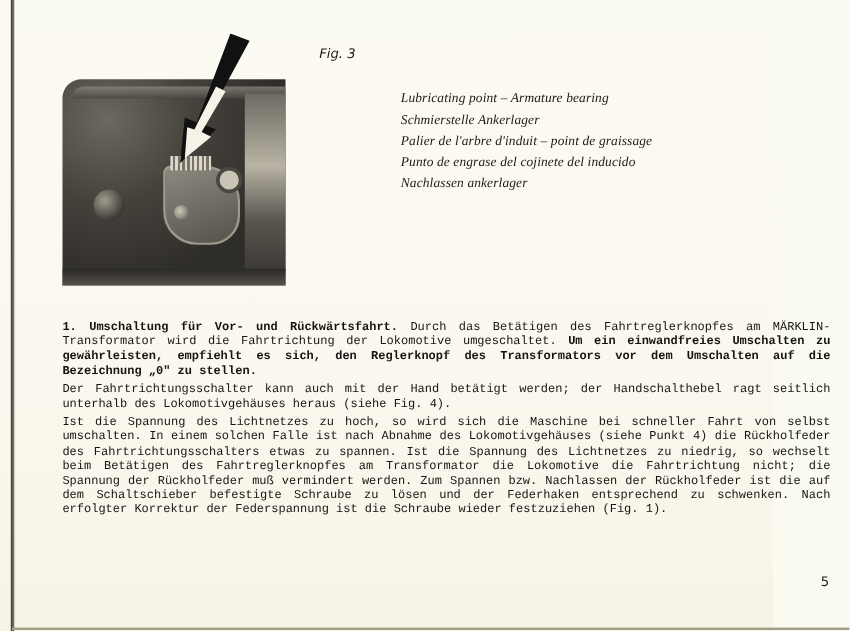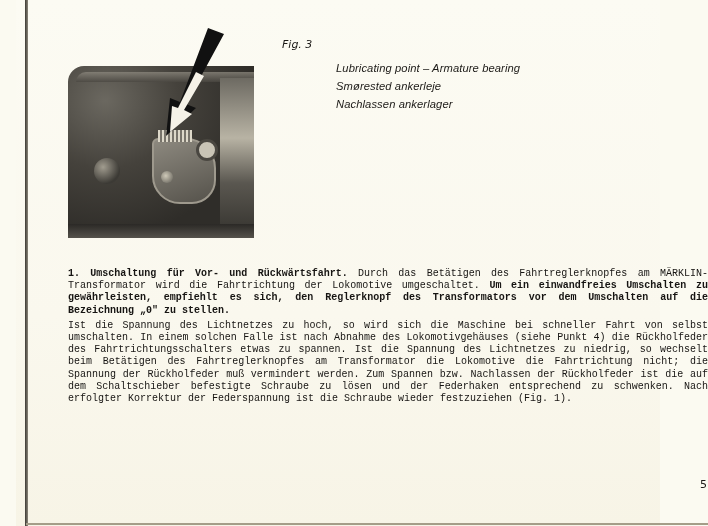--- a/index.html
+++ b/index.html
@@ -4,21 +4,21 @@
 <style>
   html, body { margin: 0; padding: 0; }
   body {
     width: 708px; height: 526px; overflow: hidden;
     background: #fbfaf1;
     font-family: "DejaVu Sans", sans-serif;
     color: #161412;
     position: relative;
   }
   .page {
-    position: absolute; left: 16px; top: 0; width: 644px; height: 526px;
+    position: absolute; left: 0; top: 0; width: 644px; height: 526px;
     background: linear-gradient(180deg, #fcfbf3 0%, #faf8ee 60%, #f7f4e6 100%);
   }
   .left-edge {
     position: absolute; left: 9px; top: 0; width: 3px; height: 526px;
     background: linear-gradient(90deg, #3b3832, #8c877b);
   }
   .bottom-edge {
     position: absolute; left: 10px; bottom: 1px; width: 698px; height: 2px;
     background: #a49d88;
   }
@@ -70,23 +70,23 @@
   .arrow {
     position: absolute; left: 130px; top: 28px; width: 80px; height: 110px;
   }
   
   .fig-label {
     position: absolute; left: 266px; top: 38px;
     font-family: "DejaVu Sans", sans-serif; font-style: italic;
     font-size: 11px; color: #1b1916;
   }
   .caption {
-    position: absolute; left: 318px; top: 58px; margin: 2px; padding: 0;
+    position: absolute; left: 318px; top: 58px; margin: 16px; padding: 0;
     list-style: none;
-    font-family: Liberation Sans, sans-serif; font-style: italic;
+    font-family: Liberation Serif, serif; font-style: italic;
     font-size: 11.2px; line-height: 17.8px; color: #1b1916;
     letter-spacing: 0.1px;
   }
   
   .body-text {
     position: absolute; left: 52px; top: 268px; width: 640px;
     font-family: Liberation Mono, monospace;
     font-size: 10px; line-height: 12.2px; color: #161412;
     text-align: justify;
   }
@@ -118,25 +118,28 @@
 
   <svg class="arrow" viewBox="0 0 80 110">
     <polygon points="62,0 78,6 40,76 50,80 20,108 24,70 34,74" fill="#111"></polygon>
     <polygon points="50,44 58,48 38,82 46,86 24,104 26,78 32,80" fill="#f5f2e8"></polygon>
   </svg>
 
   <div class="fig-label">Fig. 3</div>
 
   <ul class="caption">
     <li>Lubricating point  –  Armature bearing</li>
-    <li>Smørested ankerleje</li>
+    <li>Schmierstelle Ankerlager</li>
+    <li>Palier de l'arbre d'induit – point de graissage</li>
+    <li>Punto de engrase del cojinete del inducido</li>
     <li>Nachlassen ankerlager</li>
   </ul>
 
   <div class="body-text">
     <p>
       <b>1. Umschaltung für Vor- und Rückwärtsfahrt.</b><span> Durch das Betätigen des Fahrtreglerknopfes am MÄRKLIN-Transformator wird die Fahrtrichtung der Lokomotive umgeschaltet. </span><b>Um ein einwandfreies Umschalten zu gewährleisten, empfiehlt es sich, den Reglerknopf des Transformators vor dem Umschalten auf die Bezeichnung „0" zu stellen.</b>
     </p>
+    <p>Der Fahrtrichtungsschalter kann auch mit der Hand betätigt werden; der Handschalthebel ragt seitlich unterhalb des Lokomotivgehäuses heraus (siehe Fig. 4).</p>
     <p>Ist die Spannung des Lichtnetzes zu hoch, so wird sich die Maschine bei schneller Fahrt von selbst umschalten. In einem solchen Falle ist nach Abnahme des Lokomotivgehäuses (siehe Punkt 4) die Rückholfeder des Fahrtrichtungsschalters etwas zu spannen. Ist die Spannung des Lichtnetzes zu niedrig, so wechselt beim Betätigen des Fahrtreglerknopfes am Transformator die Lokomotive die Fahrtrichtung nicht; die Spannung der Rückholfeder muß vermindert werden. Zum Spannen bzw. Nachlassen der Rückholfeder ist die auf dem Schaltschieber befestigte Schraube zu lösen und der Federhaken entsprechend zu schwenken. Nach erfolgter Korrektur der Federspannung ist die Schraube wieder festzuziehen (Fig. 1).</p>
   </div>
 
   <div class="page-number">5</div>
 </div>
 
 </body></html>

